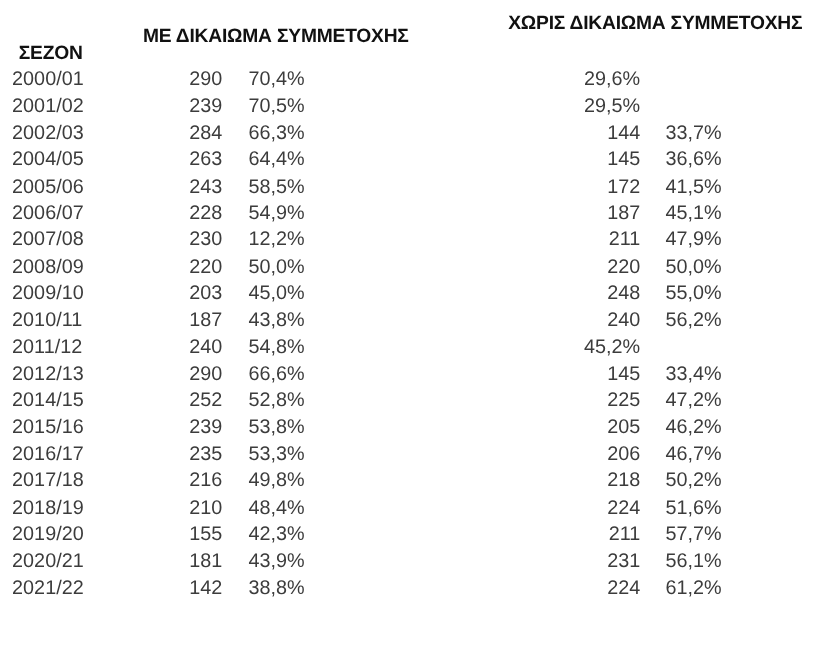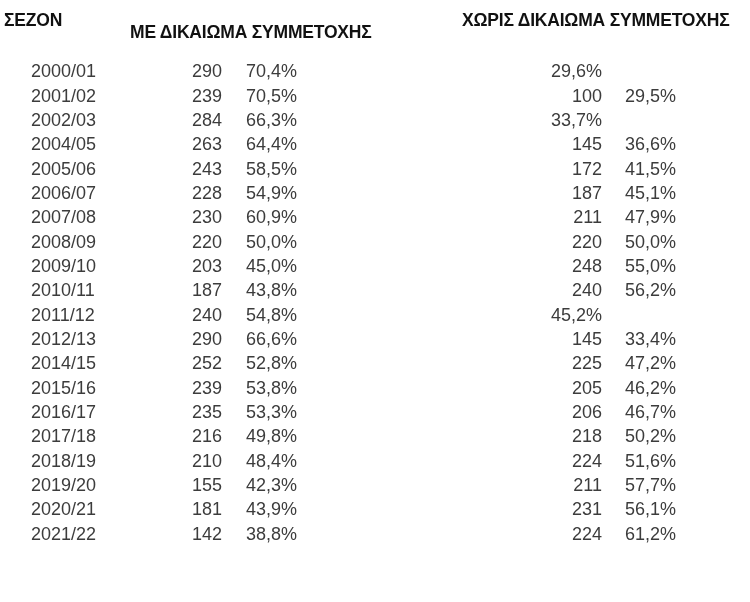--- a/index.html
+++ b/index.html
@@ -21,28 +21,28 @@
   }
   .th {
     position: absolute;
     top: 10px;
     font-weight: 700;
     font-size: 17.5px;
     color: #111111;
     letter-spacing: -0.2px;
     white-space: nowrap;
   }
-  .th-season  { left: 4px; }
+  .th-season  { left: 17px; margin-top: 28px; }
   .th-with    { left: 130px; margin-top: 12px; }
   .th-without { left: 462px; }
   .tbody { }
   .row {
     display: grid;
     grid-template-columns: 91px 100px 75px 305px 74px;
-    padding-left: 31px;
+    padding-left: 11px;
     height: 24.35px;
     align-items: center;
     font-size: 18px;
     color: #3c3c3c;
     white-space: nowrap;
   }
   .cell { line-height: 1; }
   .cell.num { text-align: right; }
 </style>
 </head>
@@ -59,28 +59,28 @@
     <div class="cell season">2000/01</div>
     <div class="cell num">290</div>
     <div class="cell num">70,4%</div>
     <div class="cell num">29,6%</div>
   </div>
 
   <div class="row">
     <div class="cell season">2001/02</div>
     <div class="cell num">239</div>
     <div class="cell num">70,5%</div>
-    <div class="cell num">100</div>
     <div class="cell num">29,5%</div>
   </div>
 
   <div class="row">
     <div class="cell season">2002/03</div>
     <div class="cell num">284</div>
     <div class="cell num">66,3%</div>
+    <div class="cell num">144</div>
     <div class="cell num">33,7%</div>
   </div>
 
 
   <div class="row">
     <div class="cell season">2004/05</div>
     <div class="cell num">263</div>
     <div class="cell num">64,4%</div>
     <div class="cell num">145</div>
     <div class="cell num">36,6%</div>
@@ -98,21 +98,21 @@
     <div class="cell season">2006/07</div>
     <div class="cell num">228</div>
     <div class="cell num">54,9%</div>
     <div class="cell num">187</div>
     <div class="cell num">45,1%</div>
   </div>
 
   <div class="row">
     <div class="cell season">2007/08</div>
     <div class="cell num">230</div>
-    <div class="cell num">60,9%</div>
+    <div class="cell num">12,2%</div>
     <div class="cell num">211</div>
     <div class="cell num">47,9%</div>
   </div>
 
   <div class="row">
     <div class="cell season">2008/09</div>
     <div class="cell num">220</div>
     <div class="cell num">50,0%</div>
     <div class="cell num">220</div>
     <div class="cell num">50,0%</div>

